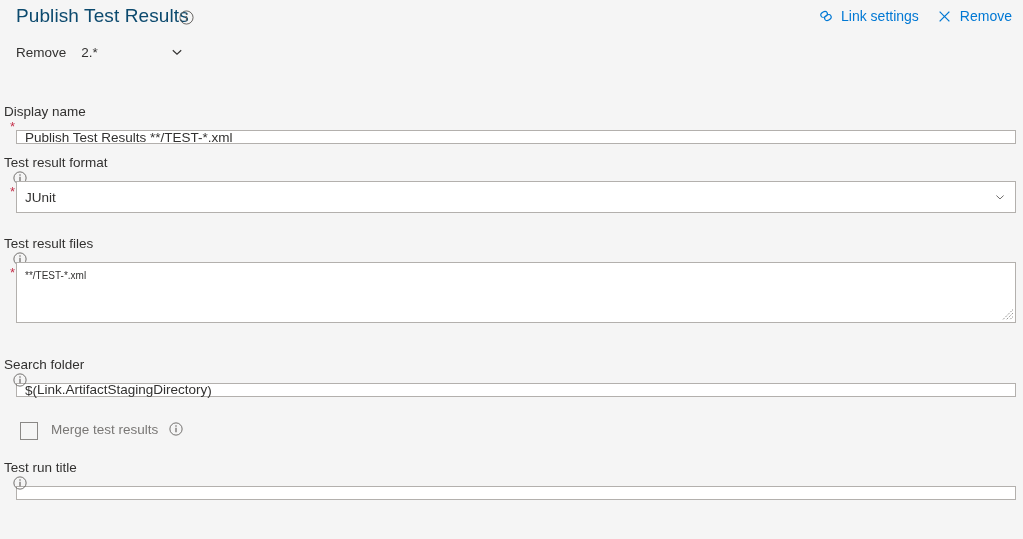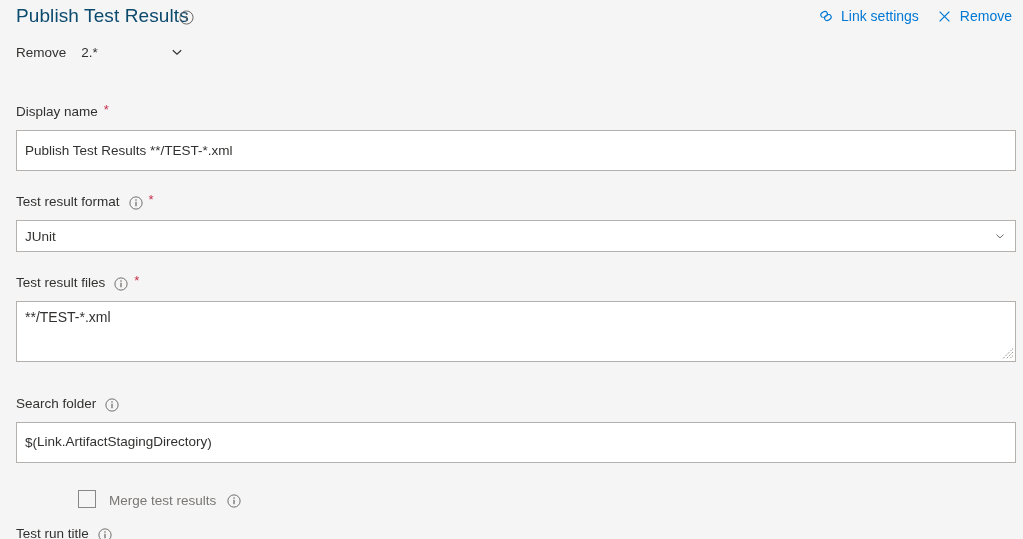--- a/index.html
+++ b/index.html
@@ -100,26 +100,27 @@
     left: 0;
     top: 103px;
     width: 1023px;
   }
   .field {
     position: relative;
     margin-bottom: 0;
   }
   .field-label {
     display: flex;
-    align-items: flex-end;
-    padding-left: 16px;
+    align-items: flex-start;
+    padding-left: 4px;
     font-size: 13.5px;
     color: #323130;
     line-height: 17px;
     height: 17px;
+    flex-direction: column;
   }
   .field-label .info-icon-wrap {
     margin-left: 9px;
     display: flex;
     align-items: center;
   }
   .req {
     color: #c4314b;
     font-size: 13px;
     margin-left: 6px;
@@ -129,21 +130,21 @@
   }
   .label-text { white-space: nowrap; }
 
   .control-wrap {
     padding: 0 7px 0 16px;
     margin-top: 10px;
   }
   .text-input {
     box-sizing: border-box;
     width: 1000px;
-    height: 41px;
+    height: 14px;
     background: #ffffff;
     border: 1px solid #b3b0ad;
     font-family: "Liberation Sans", sans-serif;
     font-size: 13.5px;
     color: #323130;
     padding: 0 8px;
     outline: none;
     display: flex;
     align-items: center;
   }
@@ -172,21 +173,21 @@
     align-items: center;
   }
 
   .textarea-box {
     position: relative;
     box-sizing: border-box;
     width: 1000px;
     height: 61px;
     background: #ffffff;
     border: 1px solid #b3b0ad;
-    font-size: 14px;
+    font-size: 10px;
     color: #323130;
     padding: 7px 8px;
     overflow: hidden;
     cursor: text;
   }
   .resize-grip {
     position: absolute;
     right: 1px;
     bottom: 1px;
     width: 13px;
@@ -202,24 +203,23 @@
     background-position: left bottom;
     background-size: 4px 3px;
     background-image:
       linear-gradient(45deg, transparent 45%, #e81123 45%, #e81123 55%, transparent 55%),
       linear-gradient(-45deg, transparent 45%, #e81123 45%, #e81123 55%, transparent 55%);
   }
 
   
   .checkbox-row {
     display: flex;
-    align-items: flex-end;
-    padding-left: 30px;
+    align-items: flex-start;
+    padding-left: 20px;
     height: 20px;
-    margin-left: 48px;
   }
   .checkbox-box {
     width: 18px;
     height: 18px;
     box-sizing: border-box;
     border: 1px solid #8a8886;
     background: #f5f5f5;
     flex: none;
     cursor: pointer;
   }
@@ -290,21 +290,21 @@
     <div class="field">
       <div class="field-label">
         <span class="label-text">Display name</span>
         <span class="req">*</span>
       </div>
       <div class="control-wrap">
         <div class="text-input">Publish Test Results **/TEST-*.xml</div>
       </div>
     </div>
 
-    <div class="field" style="margin-top:22px">
+    <div class="field" style="margin-top:10px">
       <div class="field-label">
         <span class="label-text">Test result format</span>
         <span class="info-icon-wrap">
           <svg class="info-icon" width="14" height="14" viewBox="0 0 16 16" aria-hidden="true">
             <circle cx="8" cy="8" r="7" fill="none" stroke="#605e5c" stroke-width="1"></circle>
             <circle cx="8" cy="4.6" r="0.85" fill="#605e5c"></circle>
             <rect x="7.35" y="6.6" width="1.3" height="5.1" fill="#605e5c"></rect>
           </svg>
         </span>
         <span class="req">*</span>

